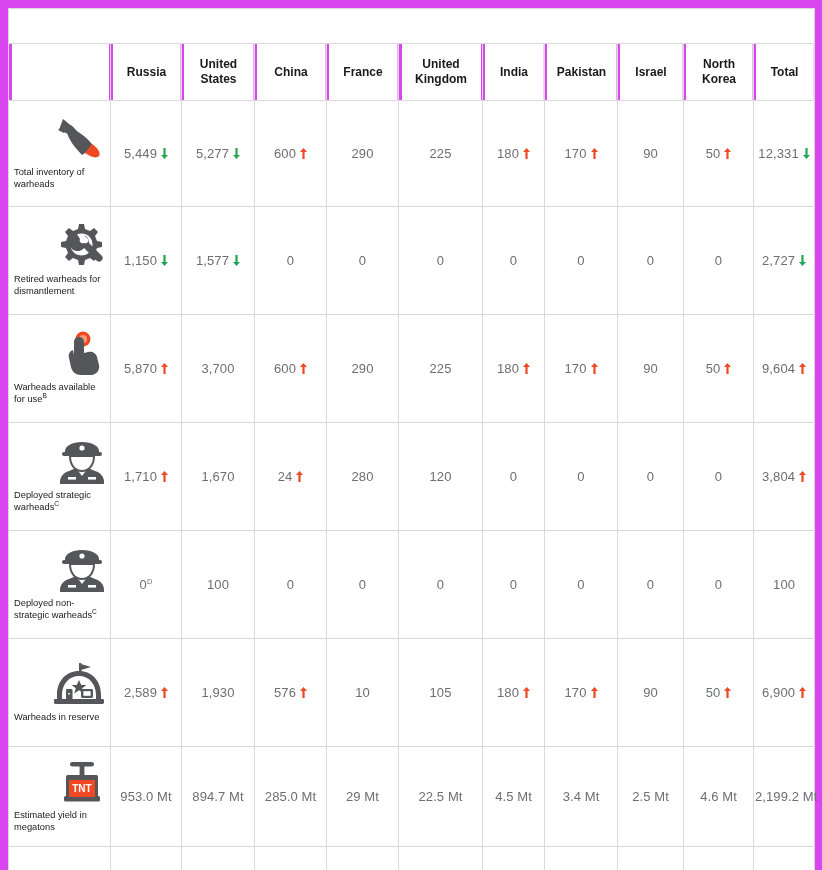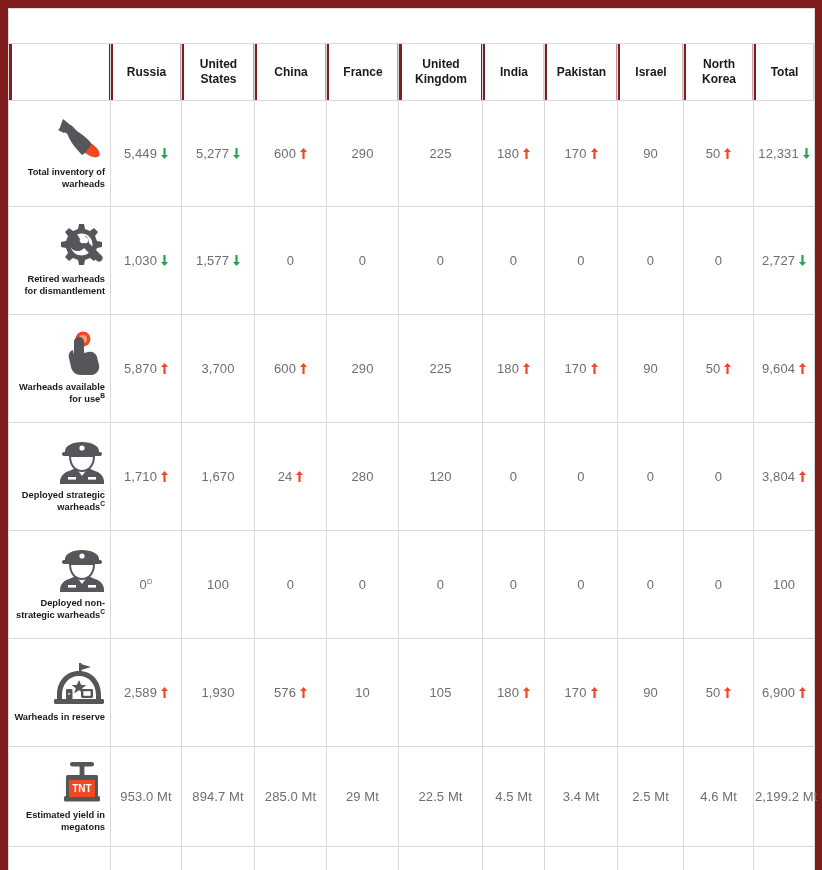--- a/index.html
+++ b/index.html
@@ -12,21 +12,21 @@
     height: 870px;
     font-family: "Liberation Sans", sans-serif;
     -webkit-font-smoothing: antialiased;
   }
 
   #table-wrap {
     width: 822px;
     height: 870px;
     box-sizing: border-box;
     padding: 8px 8px 8px 8px;
-    background: #7f1d1d;
+    background: #d946ef;
   }
 
   table.nuke {
     border-collapse: collapse;
     width: 806px;
     table-layout: fixed;
   }
 
   
   tr.title-row td {
@@ -84,25 +84,25 @@
   }
   .icon-box {
     height: 46px;
     display: flex;
     align-items: center;
     justify-content: flex-end;
   }
   .icon-box svg { display: block; }
   .row-label {
     font-size: 9.3px;
-    font-weight: bold;
+    font-weight: normal;
     color: #1a1a1a;
     line-height: 1.28;
     margin-top: 5px;
-    text-align: right;
+    text-align: left;
     padding: 0 2px;
   }
   .row-label sup {
     font-size: 6.6px;
     vertical-align: super;
     line-height: 0;
   }
 
   td.val {
     font-size: 13px;
@@ -224,21 +224,21 @@
               <svg width="50" height="46" viewBox="0 0 50 46">
                 <g fill="#55565a">
                   <path d="M22 1 L27 1 L28 6 L33 8 L37 5 L41 9 L38 13 L40 18 L45 19 L45 24 L40 25 L38 30 L41 34 L37 38 L33 35 L28 37 L27 42 L22 42 L21 37 L16 35 L12 38 L8 34 L11 30 L9 25 L4 24 L4 19 L9 18 L11 13 L8 9 L12 5 L16 8 L21 6 Z"></path>
                   <circle cx="24.5" cy="21.5" r="11" fill="#ffffff"></circle>
                   <path d="M20 11 A8.5 8.5 0 1 0 27 25 L40 38 A3.6 3.6 0 0 0 45 33 L32 20 A8.5 8.5 0 0 0 27 12 L31 16 A3 3 0 0 1 27 20 A3 3 0 0 1 23 16 Z"></path>
                 </g>
               </svg>
             </div>
             <div class="row-label">Retired warheads for dismantlement</div>
           </td>
-          <td class="val"><span class="num">1,030</span><span class="arrow"><svg width="7" height="11" viewBox="0 0 7 11">
+          <td class="val"><span class="num">1,150</span><span class="arrow"><svg width="7" height="11" viewBox="0 0 7 11">
                 <path d="M3.5 11 L0 7 L2.4 7 L2.4 0 L4.6 0 L4.6 7 L7 7 Z" fill="#23a455"></path>
               </svg></span></td>
           <td class="val"><span class="num">1,577</span><span class="arrow"><svg width="7" height="11" viewBox="0 0 7 11">
                 <path d="M3.5 11 L0 7 L2.4 7 L2.4 0 L4.6 0 L4.6 7 L7 7 Z" fill="#23a455"></path>
               </svg></span></td>
           <td class="val"><span class="num">0</span></td>
           <td class="val"><span class="num">0</span></td>
           <td class="val"><span class="num">0</span></td>
           <td class="val"><span class="num">0</span></td>
           <td class="val"><span class="num">0</span></td>

